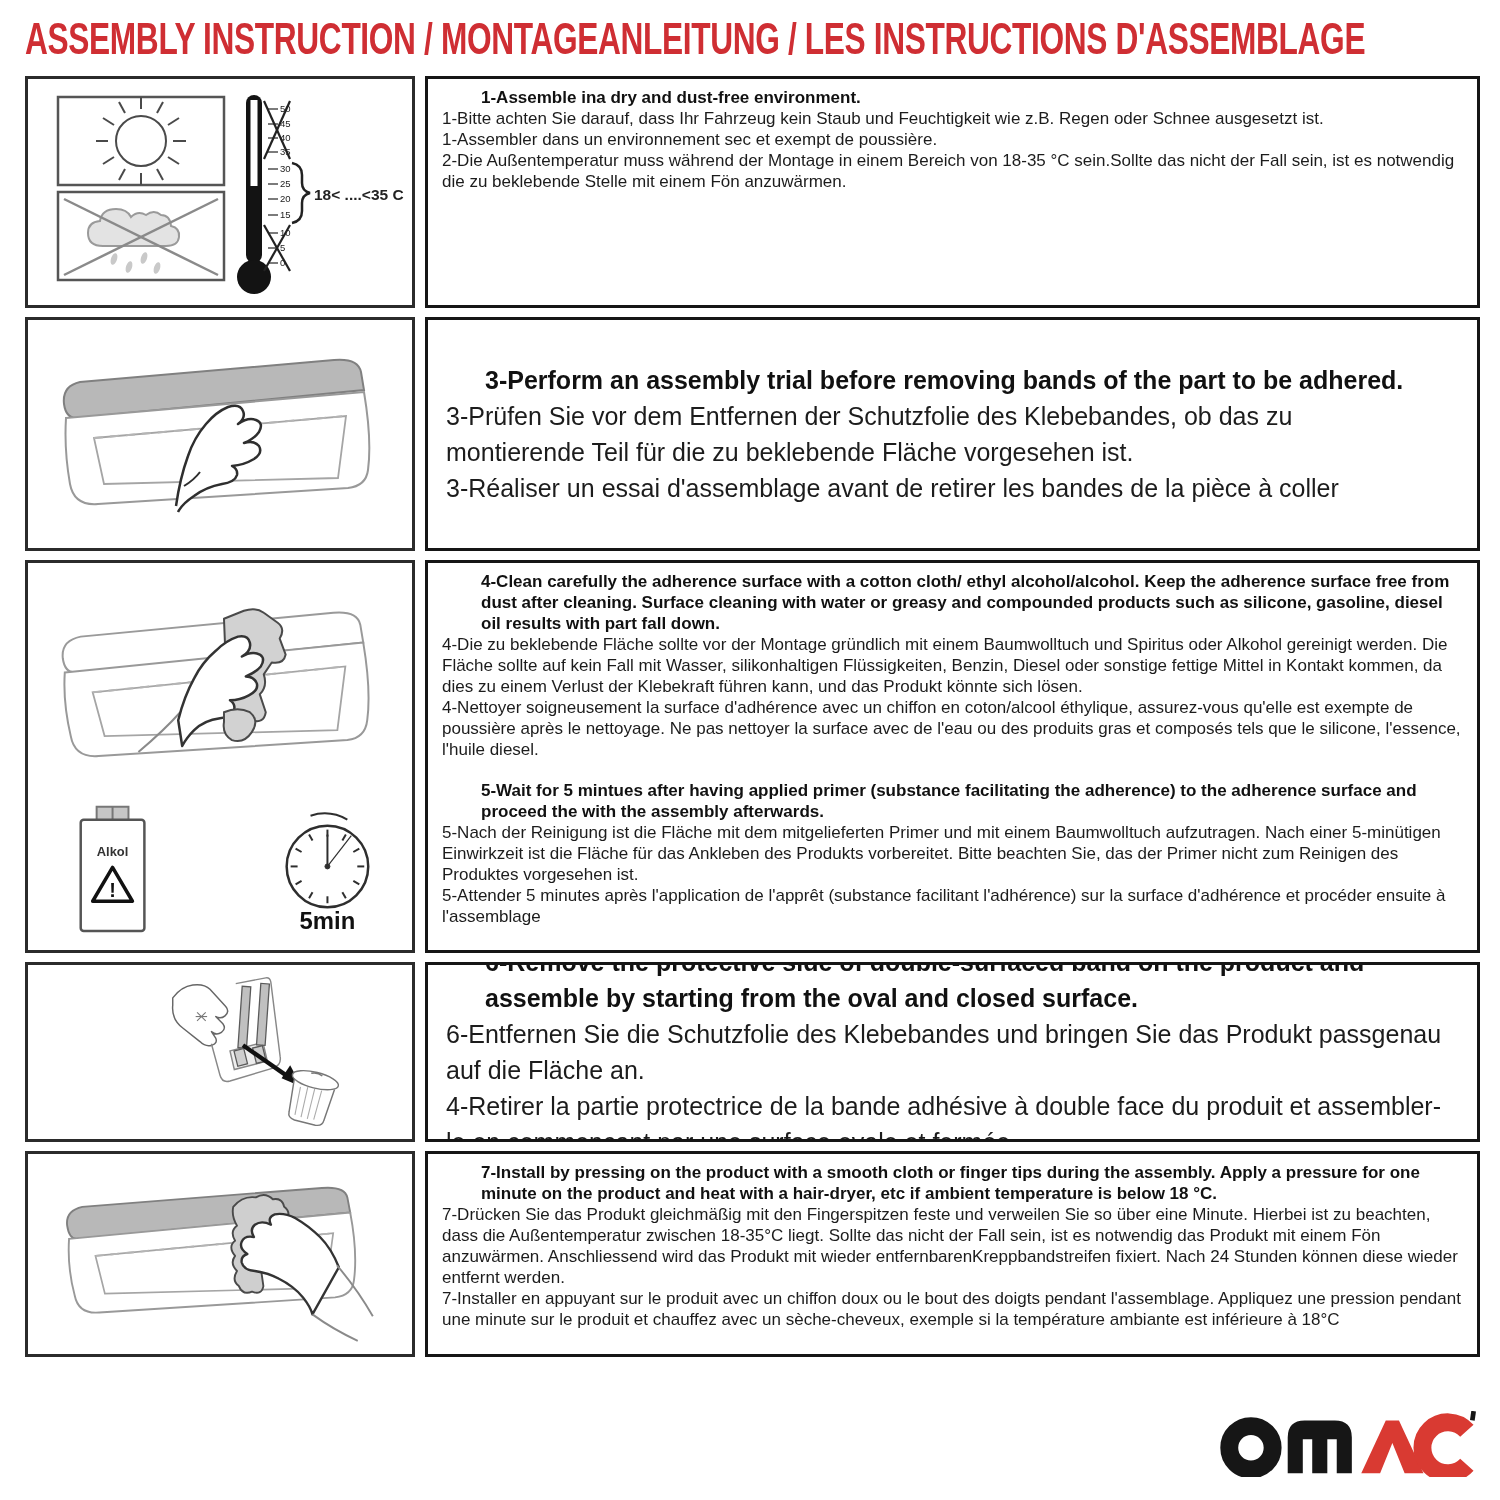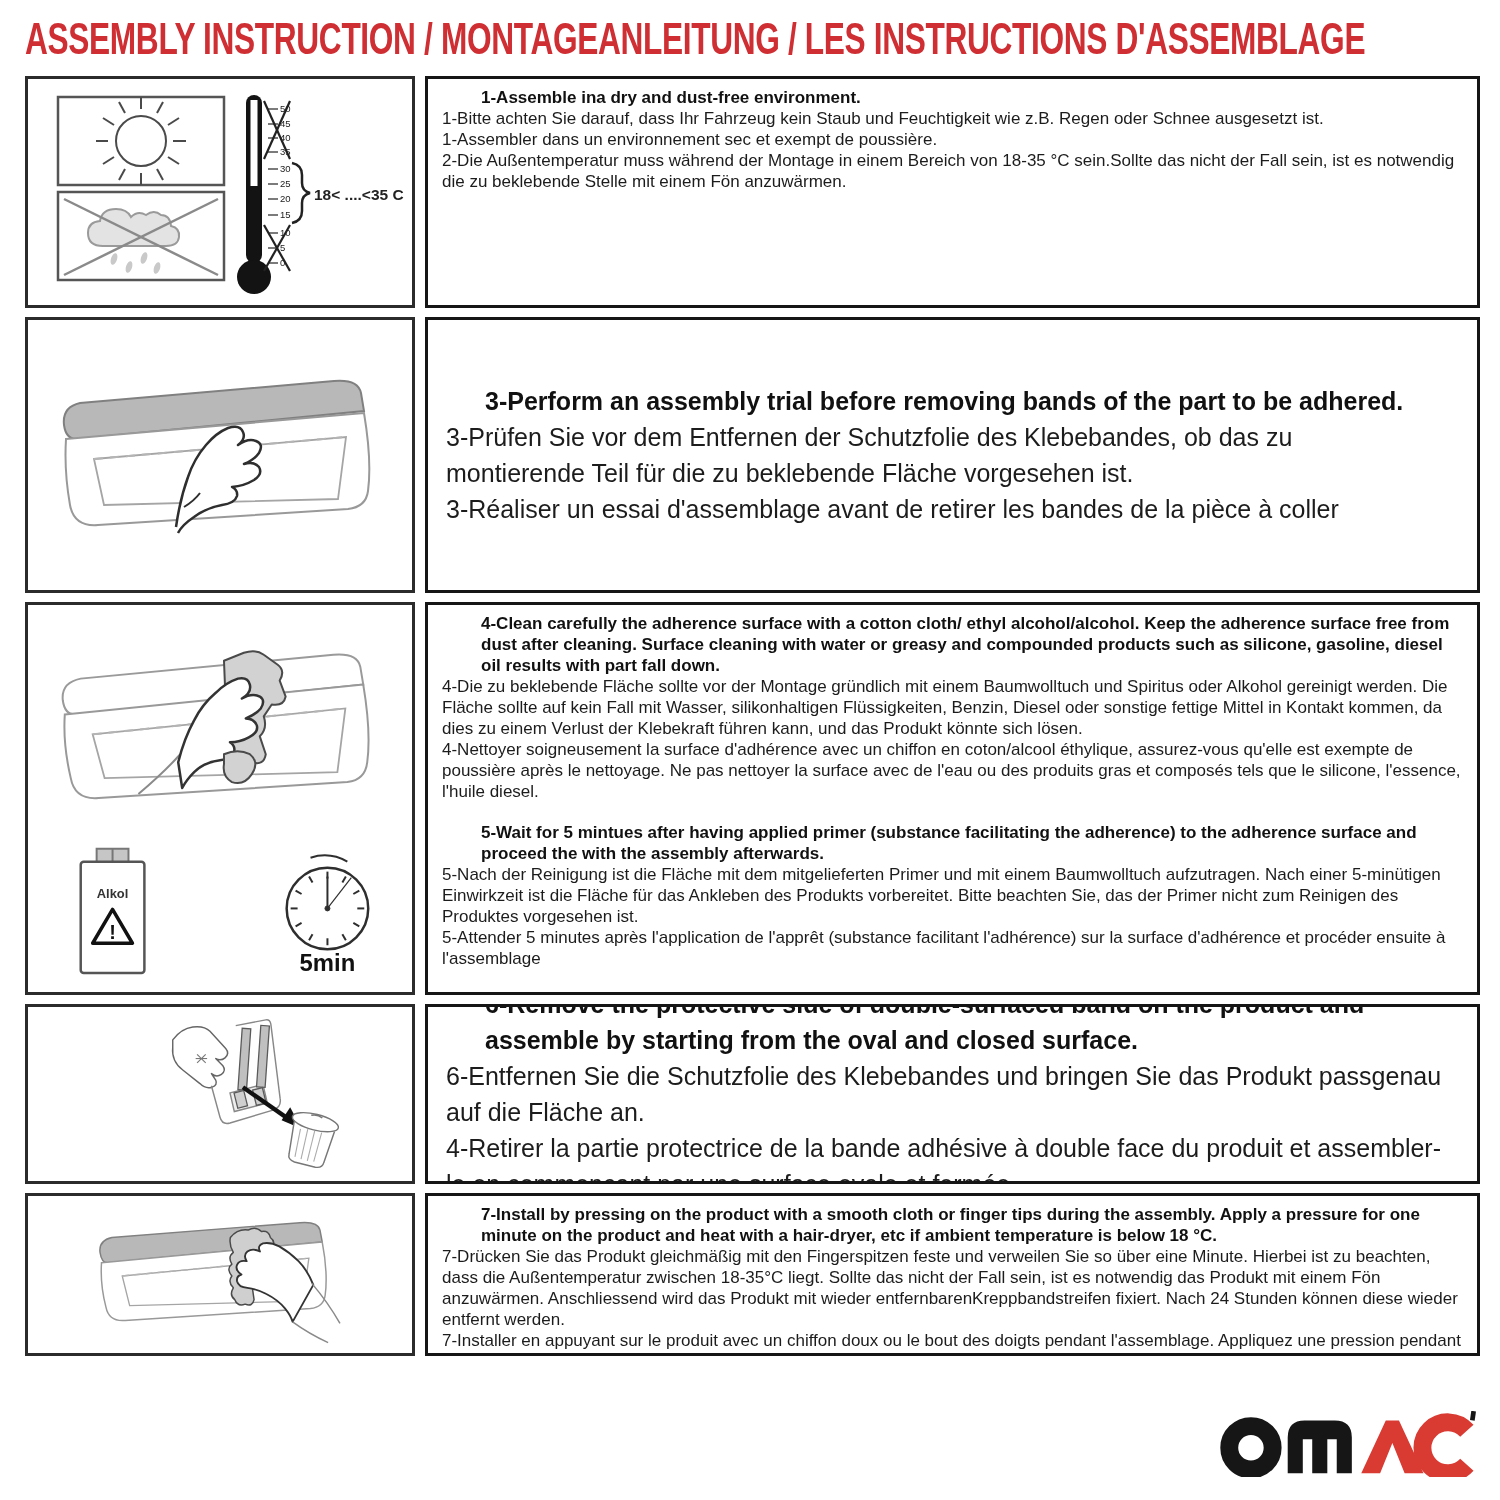--- a/index.html
+++ b/index.html
@@ -11,21 +11,21 @@
     margin:14px 0 12px 25px;
     color:#cf2e33;font-weight:700;font-size:44px;letter-spacing:-.5px;
     transform:scaleX(.72);transform-origin:left center;white-space:nowrap;
   }
   .row{display:flex;gap:10px;margin:0 20px 9px 25px;}
   .illus{flex:none;width:390px;border:3px solid #2b2b2b;background:#fff;box-sizing:border-box;overflow:hidden;}
   .illus svg{display:block;width:100%;height:100%;}
   .tbox{flex:1;border:3px solid #151515;background:#fff;box-sizing:border-box;overflow:hidden;}
   .row-small .tbox{font-size:17px;line-height:21px;padding:8px 14px;}
   .row-large .tbox{font-size:25px;line-height:36px;display:flex;flex-direction:column;justify-content:center;padding:8px 14px 8px 18px;}
-  .h1{height:232px}.h2{height:276px}.h3{height:393px}.h4{height:180px}.h5{height:163px}
+  .h1{height:232px}.h2{height:234px}.h3{height:393px}.h4{height:180px}.h5{height:206px}
   p{margin:0;}
   .b{font-weight:700;color:#111;margin-left:39px;}
   .gap{margin-top:20px;}
   .row-large p{max-width:1010px;}
   .logo{
     position:absolute;right:18px;top:1409px;background:#fff;
     padding:2px 0 6px 26px;
   }
   .logo svg{display:block;width:266px;height:66px;}
 </style>

